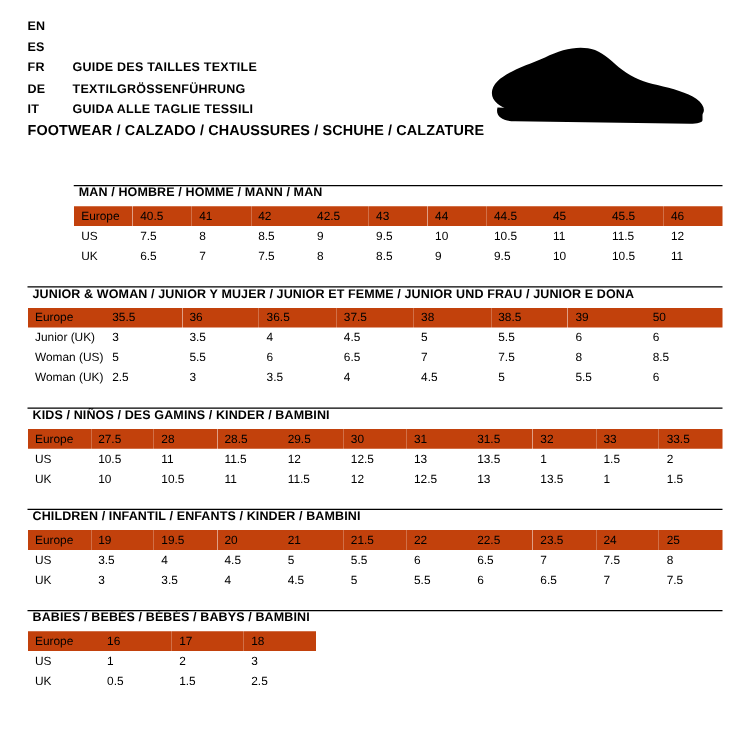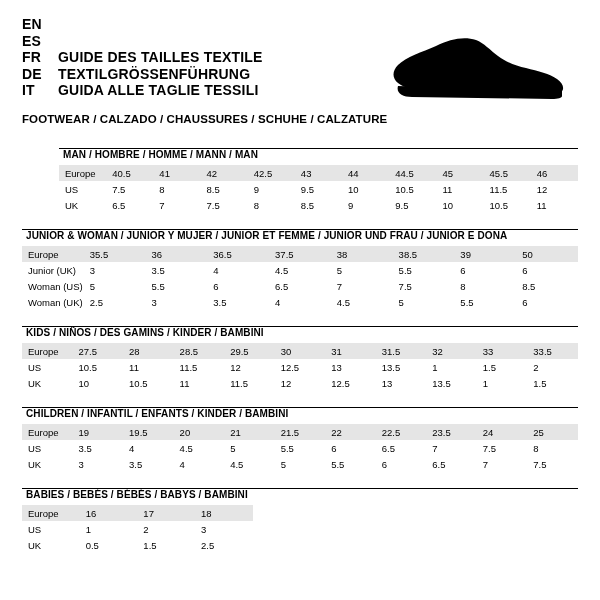--- a/index.html
+++ b/index.html
@@ -27,33 +27,33 @@
     position: relative;
     height: 92px;
   }
   .lang-list {
     display: block;
   }
   .lang-row {
     display: flex;
     align-items: baseline;
     height: 16.5px;
-    font-size: 14px;
+    font-size: 10px;
     font-weight: bold;
     letter-spacing: 0.2px;
   }
   .lang-code {
     width: 36px;
     flex: 0 0 36px;
   }
   .lang-title {
     flex: 1 1 auto;
   }
   .subtitle {
-    margin-top: 14px;
+    margin-top: 0;
     font-size: 11.5px;
     font-weight: bold;
     letter-spacing: 0.1px;
   }
 
   
   .shoe {
     position: absolute;
     top: 14px;
     right: 6px;
@@ -78,21 +78,21 @@
     table-layout: fixed;
     font-size: 9.5px;
   }
   table.babies { width: 41.5%; }
   td {
     height: 16px;
     padding: 0 0 0 6px;
     white-space: nowrap;
     overflow: hidden;
   }
-  tr.shade td { background: #e5e5e5; }
+  tr.shade td { background: #c2410c; }
   tr.plain td { background: #ffffff; }
   td.label {
     text-align: left;
   }
   td.val { text-align: left; }
   .sep {
     height: 1px;
     background: #000000;
     width: 100%;
   }

